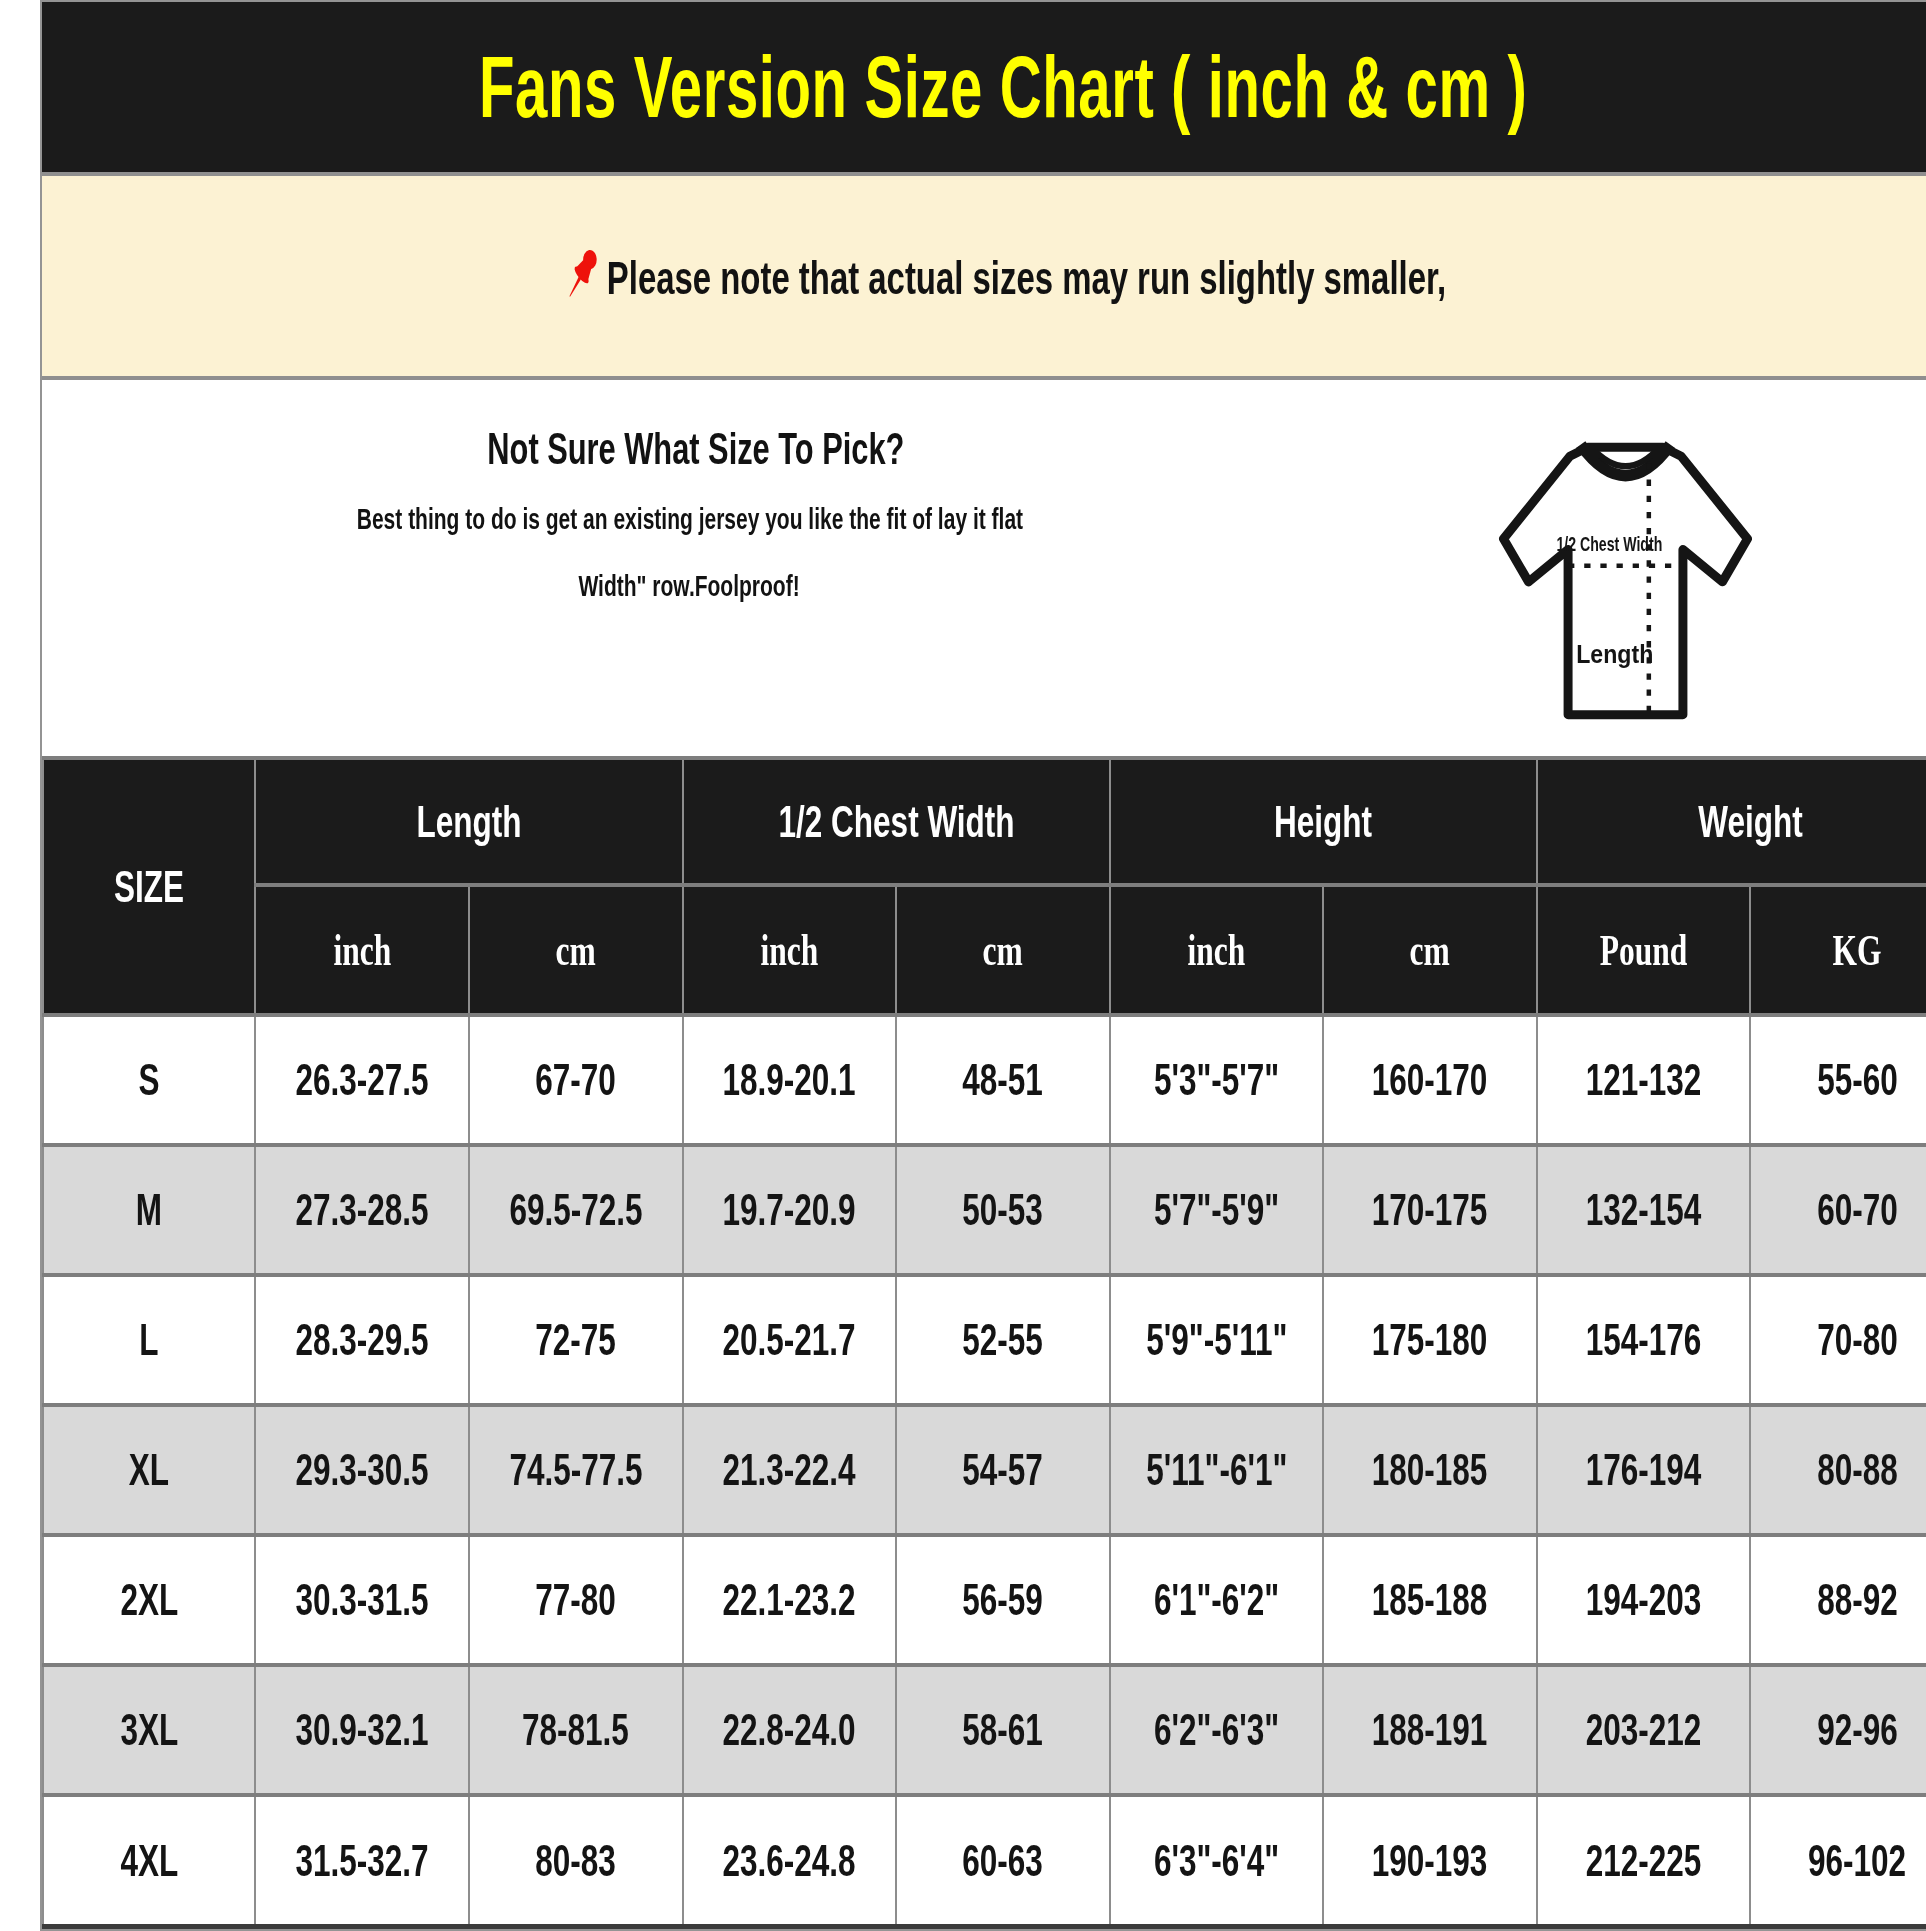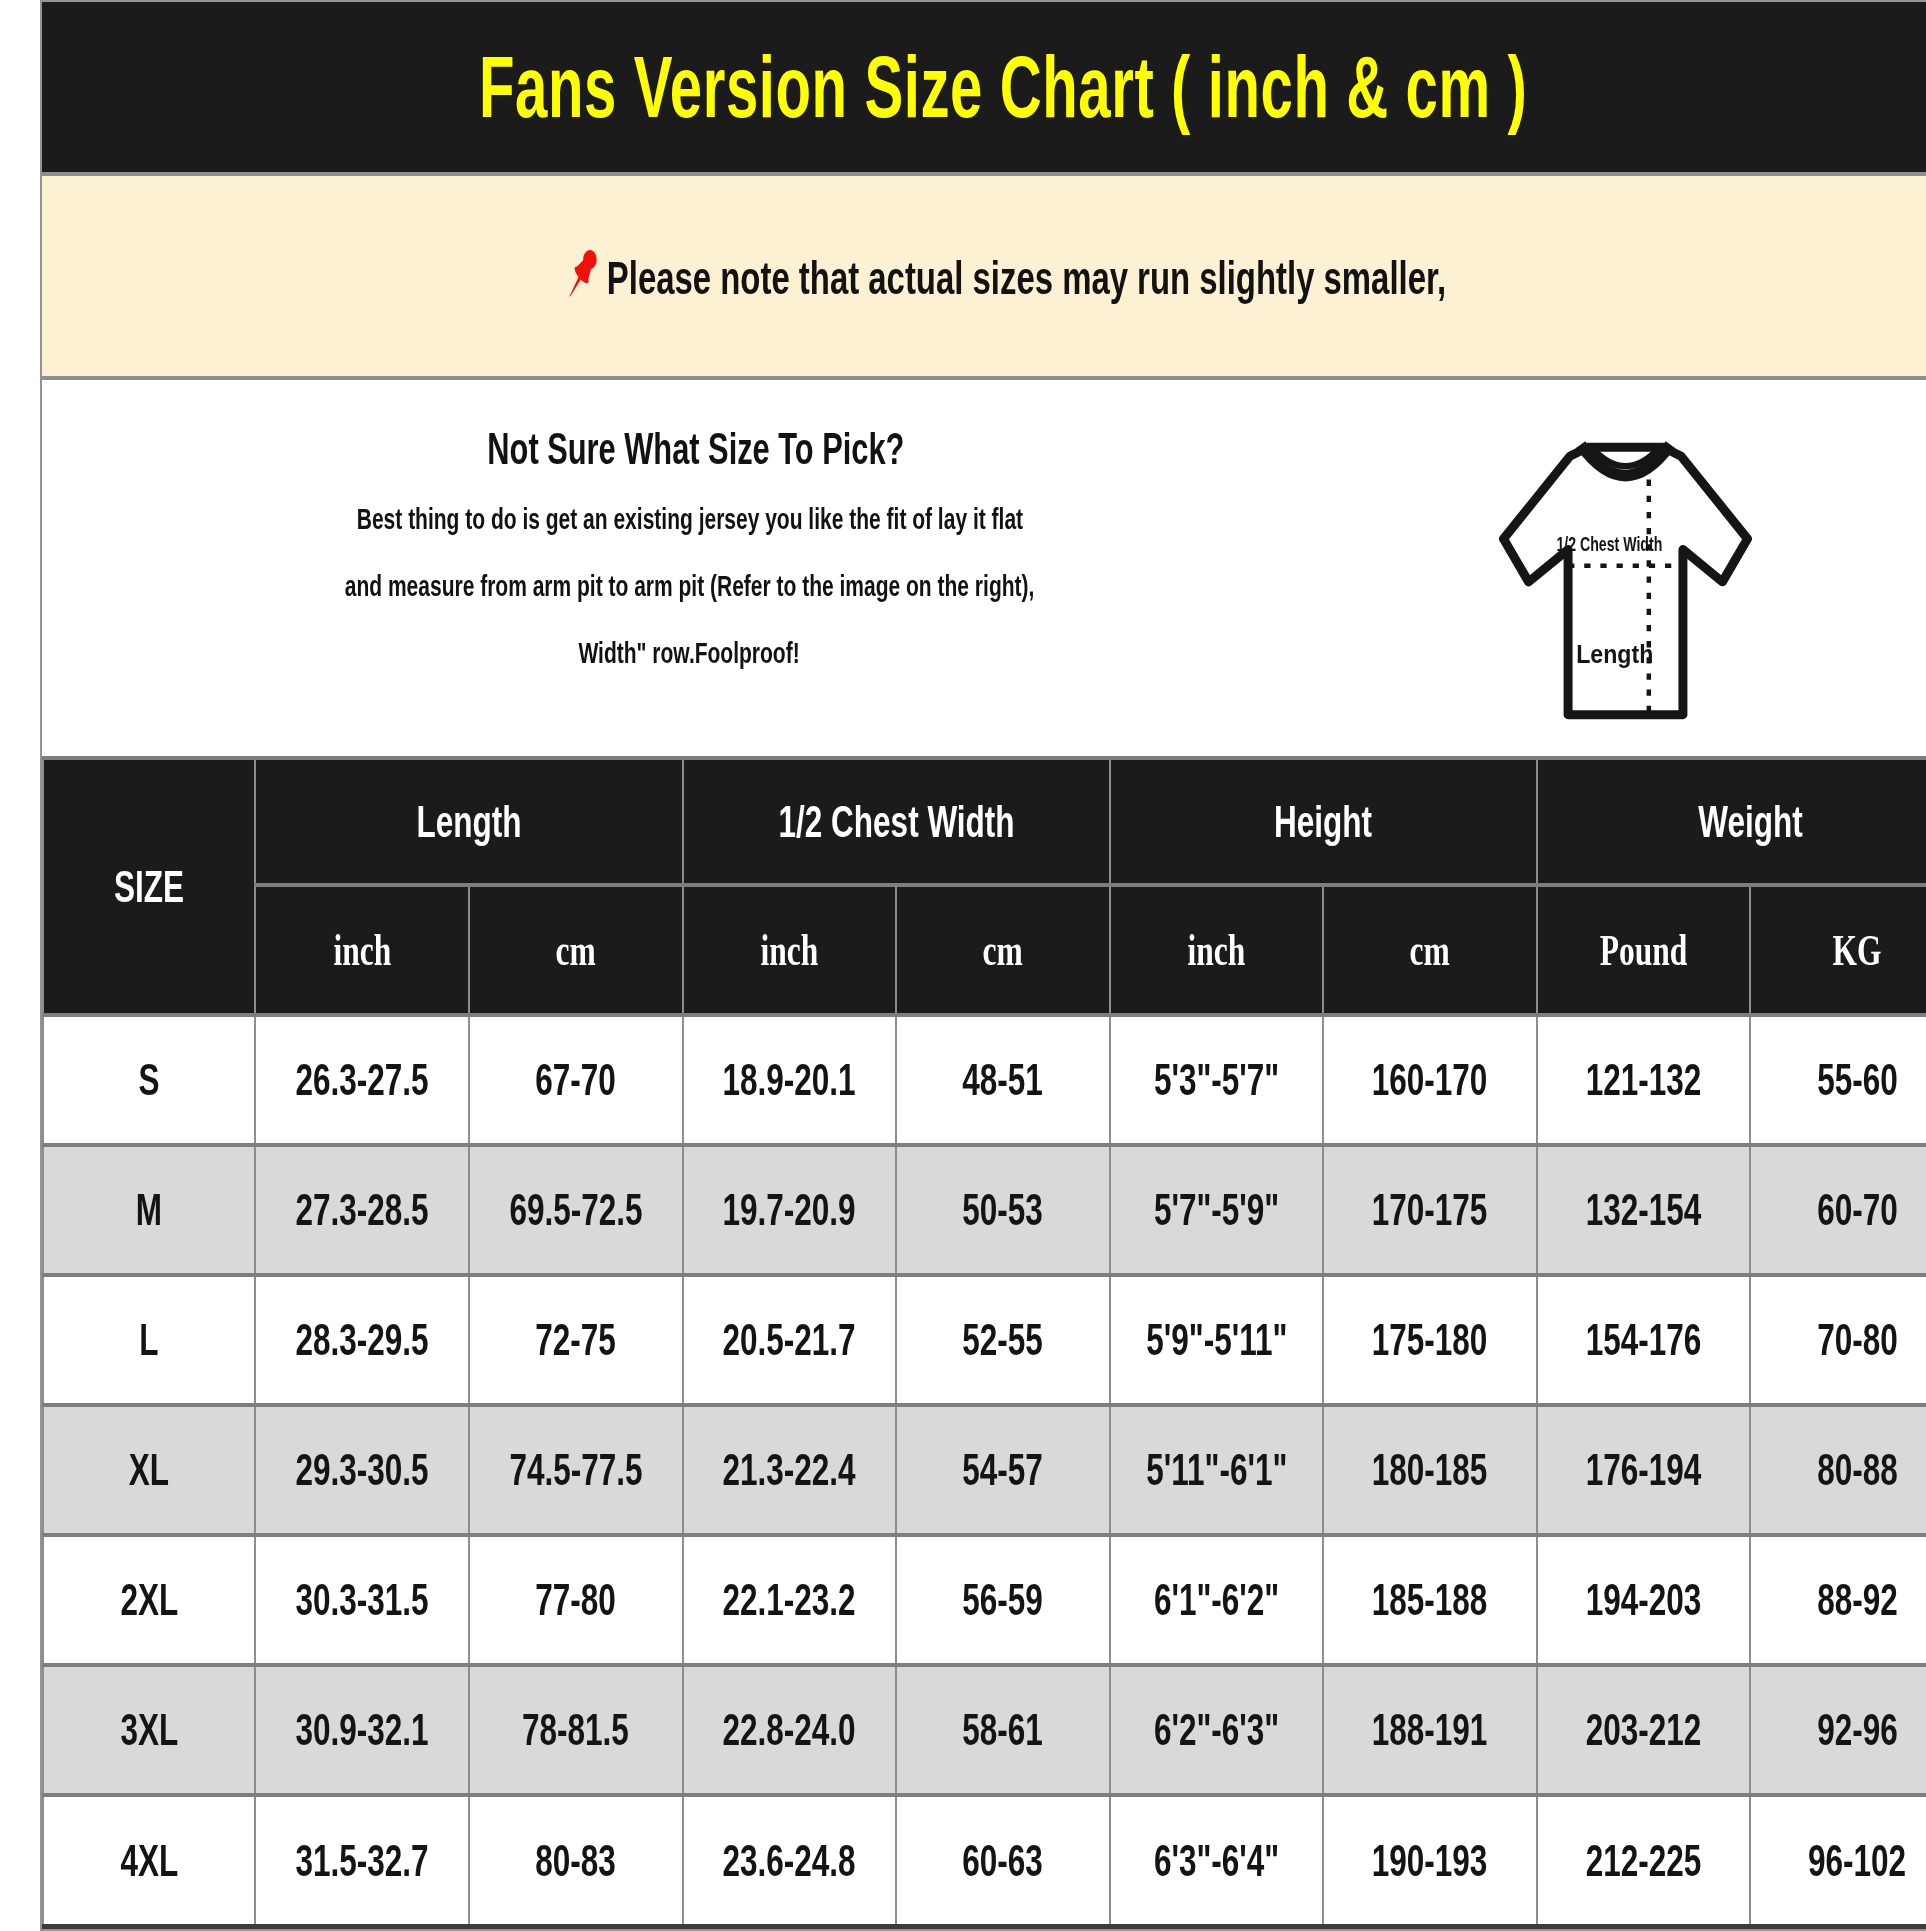--- a/index.html
+++ b/index.html
@@ -102,21 +102,20 @@
             <path d="M56,76 L64,76 L61,122 L59,122 Z"></path>
           </g>
         </svg><span>Please note that actual sizes may run slightly smaller,</span></span>
     </div>
   </section>
 
   <section class="guide">
     <div class="guide-text">
       <div class="guide-heading"><span class="cond">Not Sure What Size To Pick?</span></div>
       <div class="guide-line"><span class="cond">Best thing to do is get an existing jersey you like the fit of lay it flat</span></div>
-      <div class="guide-line"><span class="cond">and measure from arm pit to arm pit (Refer to the image on the right),</span></div>
       <div class="guide-line"><span class="cond">Width" row.Foolproof!</span></div>
     </div>
     <div class="diagram">
       <svg class="shirt-svg" viewBox="0 0 320 360" aria-hidden="true">
         <path d="M118,36 L98,46 L24,138 L52,186 L96,150 L96,334 L224,334 L224,150 L268,186 L296,138 L222,46 L202,36 Z" fill="#ffffff" stroke="#151515" stroke-width="10" stroke-linejoin="round"></path>
         <path d="M110,33 Q160,102 210,33" fill="none" stroke="#151515" stroke-width="13"></path>
         <path d="M122,36 Q160,78 198,36" fill="none" stroke="#151515" stroke-width="7"></path>
         <line x1="96" y1="168" x2="212" y2="168" stroke="#151515" stroke-width="5" stroke-dasharray="7 11"></line>
         <line x1="186" y1="54" x2="186" y2="330" stroke="#151515" stroke-width="5" stroke-dasharray="7 11"></line>
         <text x="142" y="152" text-anchor="middle" font-size="23" font-weight="bold" fill="#151515" textLength="118" lengthAdjust="spacingAndGlyphs">1/2 Chest Width</text>

